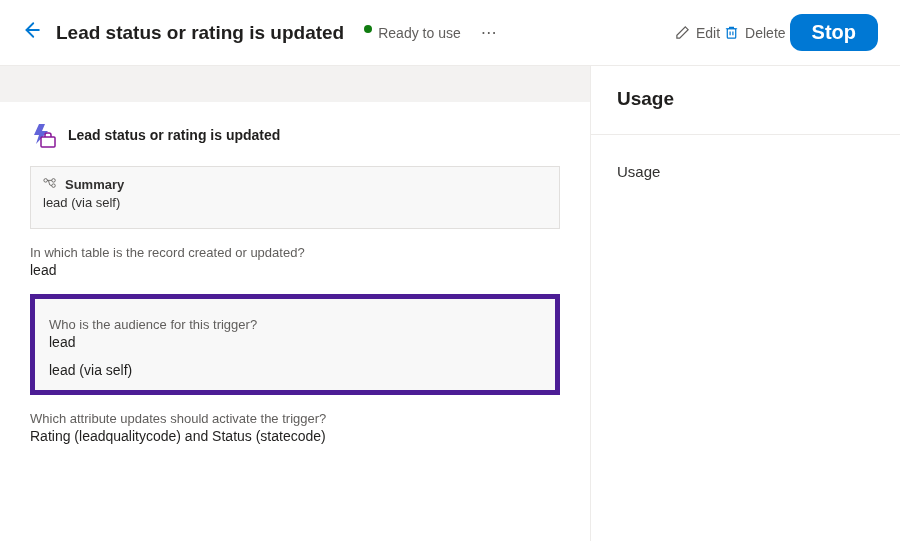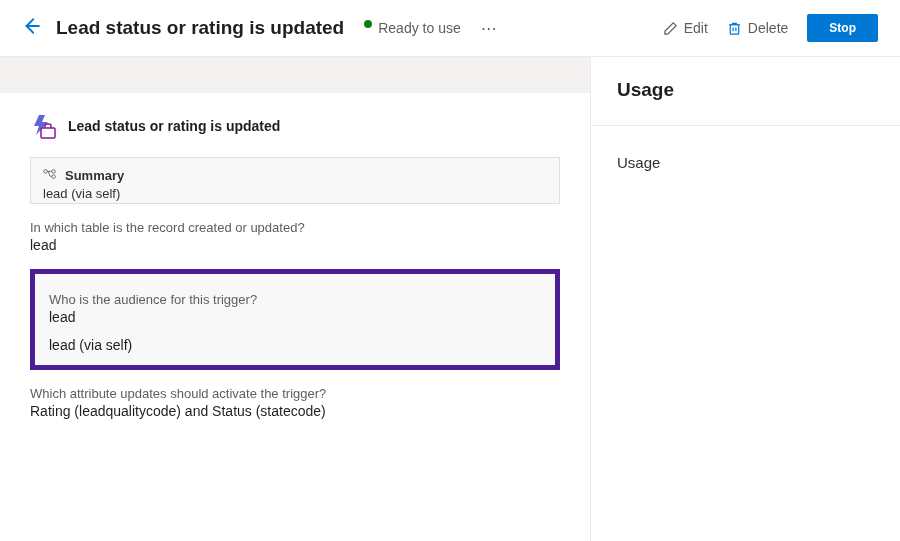--- a/index.html
+++ b/index.html
@@ -7,28 +7,28 @@
   
   .header {
     display: flex; align-items: center; padding: 14px 22px 14px 22px;
     border-bottom: 1px solid #edebe9;
   }
   .back-arrow { color: #0078d4; font-size: 18px; cursor: pointer; margin-right: 16px; }
   .page-title { font-size: 19px; font-weight: 600; color: #201f1e; }
   .status-pill { display: flex; margin-left: 20px; font-size: 14px; color: #605e5c; }
   .status-dot { width: 8px; height: 8px; border-radius: 50%; background: #107c10; margin-right: 6px; }
   .more-btn { margin-left: 20px; color: #605e5c; font-size: 16px; cursor: pointer; letter-spacing: 2px; }
-  .header-actions { margin-left: auto; display: flex; align-items: center; gap: 19px; }
+  .header-actions { margin-left: auto; display: flex; align-items: center; gap: 4px; }
   .action-link { display: flex; align-items: center; gap: 6px; color: #605e5c; font-size: 14px; cursor: pointer; }
   .action-link svg { width: 15px; height: 15px; stroke: #605e5c; fill: none; stroke-width: 1.3; }
   .delete-link svg { stroke: #0078d4; }
   .delete-link { color: #605e5c; }
   .stop-btn {
     background: #0078d4; color: #fff; border: none; padding: 7px 22px;
-    font-size: 12px; font-weight: 600; cursor: pointer; border-radius: 2px;
+    font-size: 20px; font-weight: 600; cursor: pointer; border-radius: 12px;
   }
   
   .content {
     display: flex; height: calc(100% - 56px);
   }
   .main-col {
     flex: 0 0 590px; padding: 56px 30px 20px 30px; position: relative;
     background: #fff;
   }
   .main-col::before {
@@ -38,21 +38,21 @@
   .side-col {
     flex: 1; border-left: 1px solid #edebe9; padding: 22px 26px;
   }
   
   .trigger-header { display: flex; align-items: center; gap: 12px; margin-bottom: 18px; }
   .trigger-icon { width: 26px; height: 26px; position: relative; }
   .trigger-icon svg { width: 100%; height: 100%; }
   .trigger-title { font-size: 14px; font-weight: 600; color: #201f1e; }
   
   .summary-card {
-    background: #f8f8f8; border: 1px solid #e1dfdd; padding: 8px 12px 2px 12px;
+    background: #f8f8f8; border: 1px solid #e1dfdd; padding: 8px 12px 18px 12px;
     margin-bottom: 16px;
   }
   .summary-top { display: flex; align-items: center; gap: 8px; margin-bottom: 2px; }
   .summary-top svg { width: 14px; height: 12px; }
   .summary-label { font-size: 13px; font-weight: 600; color: #323130; }
   .summary-value { font-size: 13px; color: #323130; }
   
   .field-block { margin-bottom: 16px; }
   .field-label { font-size: 13px; color: #605e5c; margin-bottom: 2px; }
   .field-value { font-size: 14px; color: #201f1e; }

